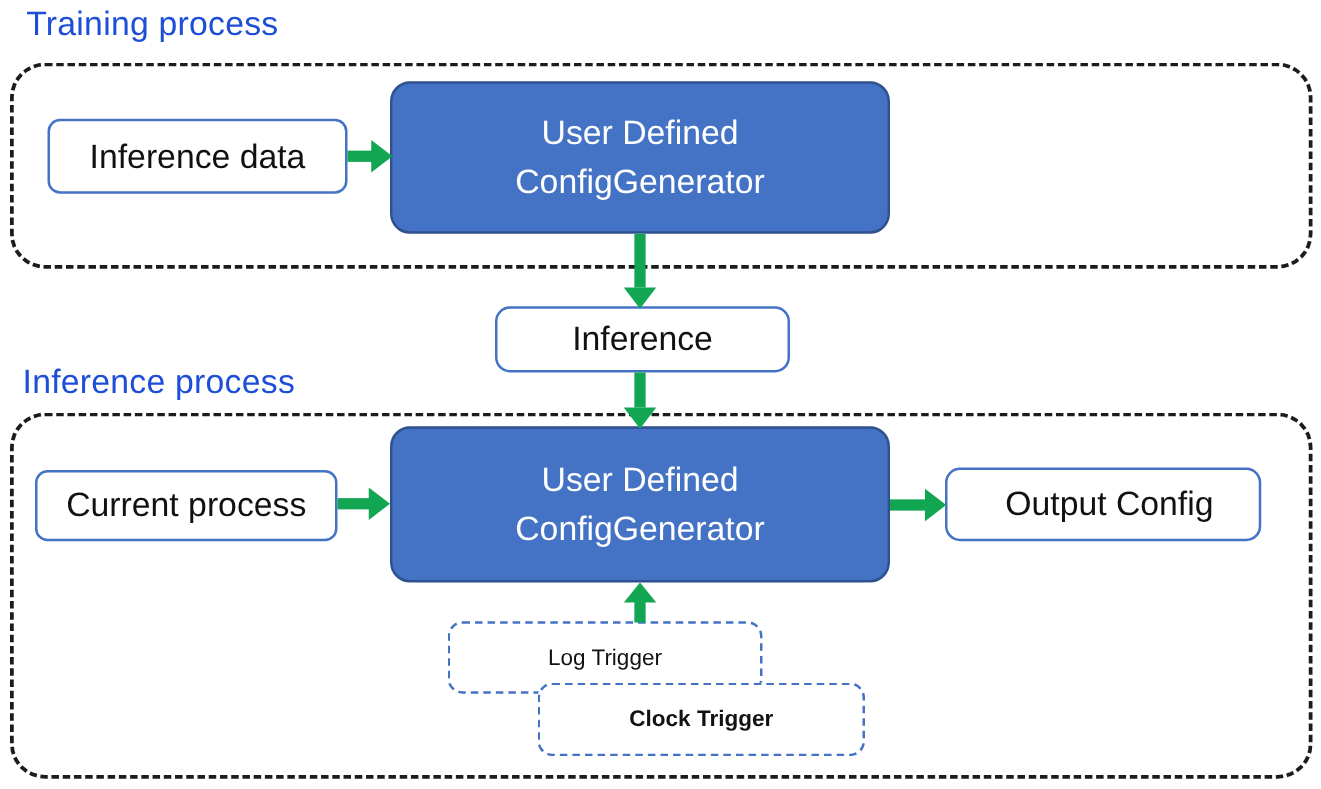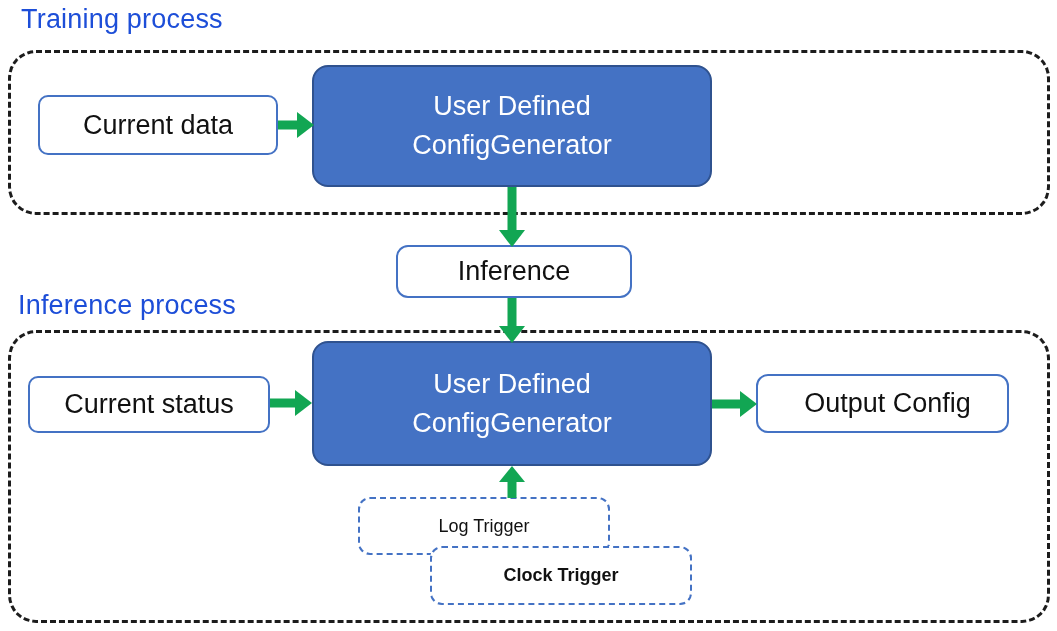--- a/index.html
+++ b/index.html
@@ -124,21 +124,21 @@
 </head>
 <body>
 
 <div class="canvas">
 
   <div class="section-label label-training">Training process</div>
 
   <div class="process-container container-training"></div>
 
   <div class="white-box box-training-data">
-    <span>Current data</span>
+    <span>Inference data</span>
   </div>
 
   <div class="arrow arrow-right arrow-1">
     <div class="shaft"></div>
     <div class="head"></div>
   </div>
 
   <div class="blue-box box-generator-training">
     <span>User Defined</span>
     <span>ConfigGenerator</span>
@@ -156,21 +156,21 @@
   <div class="arrow arrow-down arrow-3">
     <div class="shaft"></div>
     <div class="head"></div>
   </div>
 
   <div class="section-label label-inference">Inference process</div>
 
   <div class="process-container container-inference"></div>
 
   <div class="white-box box-current-status">
-    <span>Current status</span>
+    <span>Current process</span>
   </div>
 
   <div class="arrow arrow-right arrow-4">
     <div class="shaft"></div>
     <div class="head"></div>
   </div>
 
   <div class="blue-box box-generator-inference">
     <span>User Defined</span>
     <span>ConfigGenerator</span>

